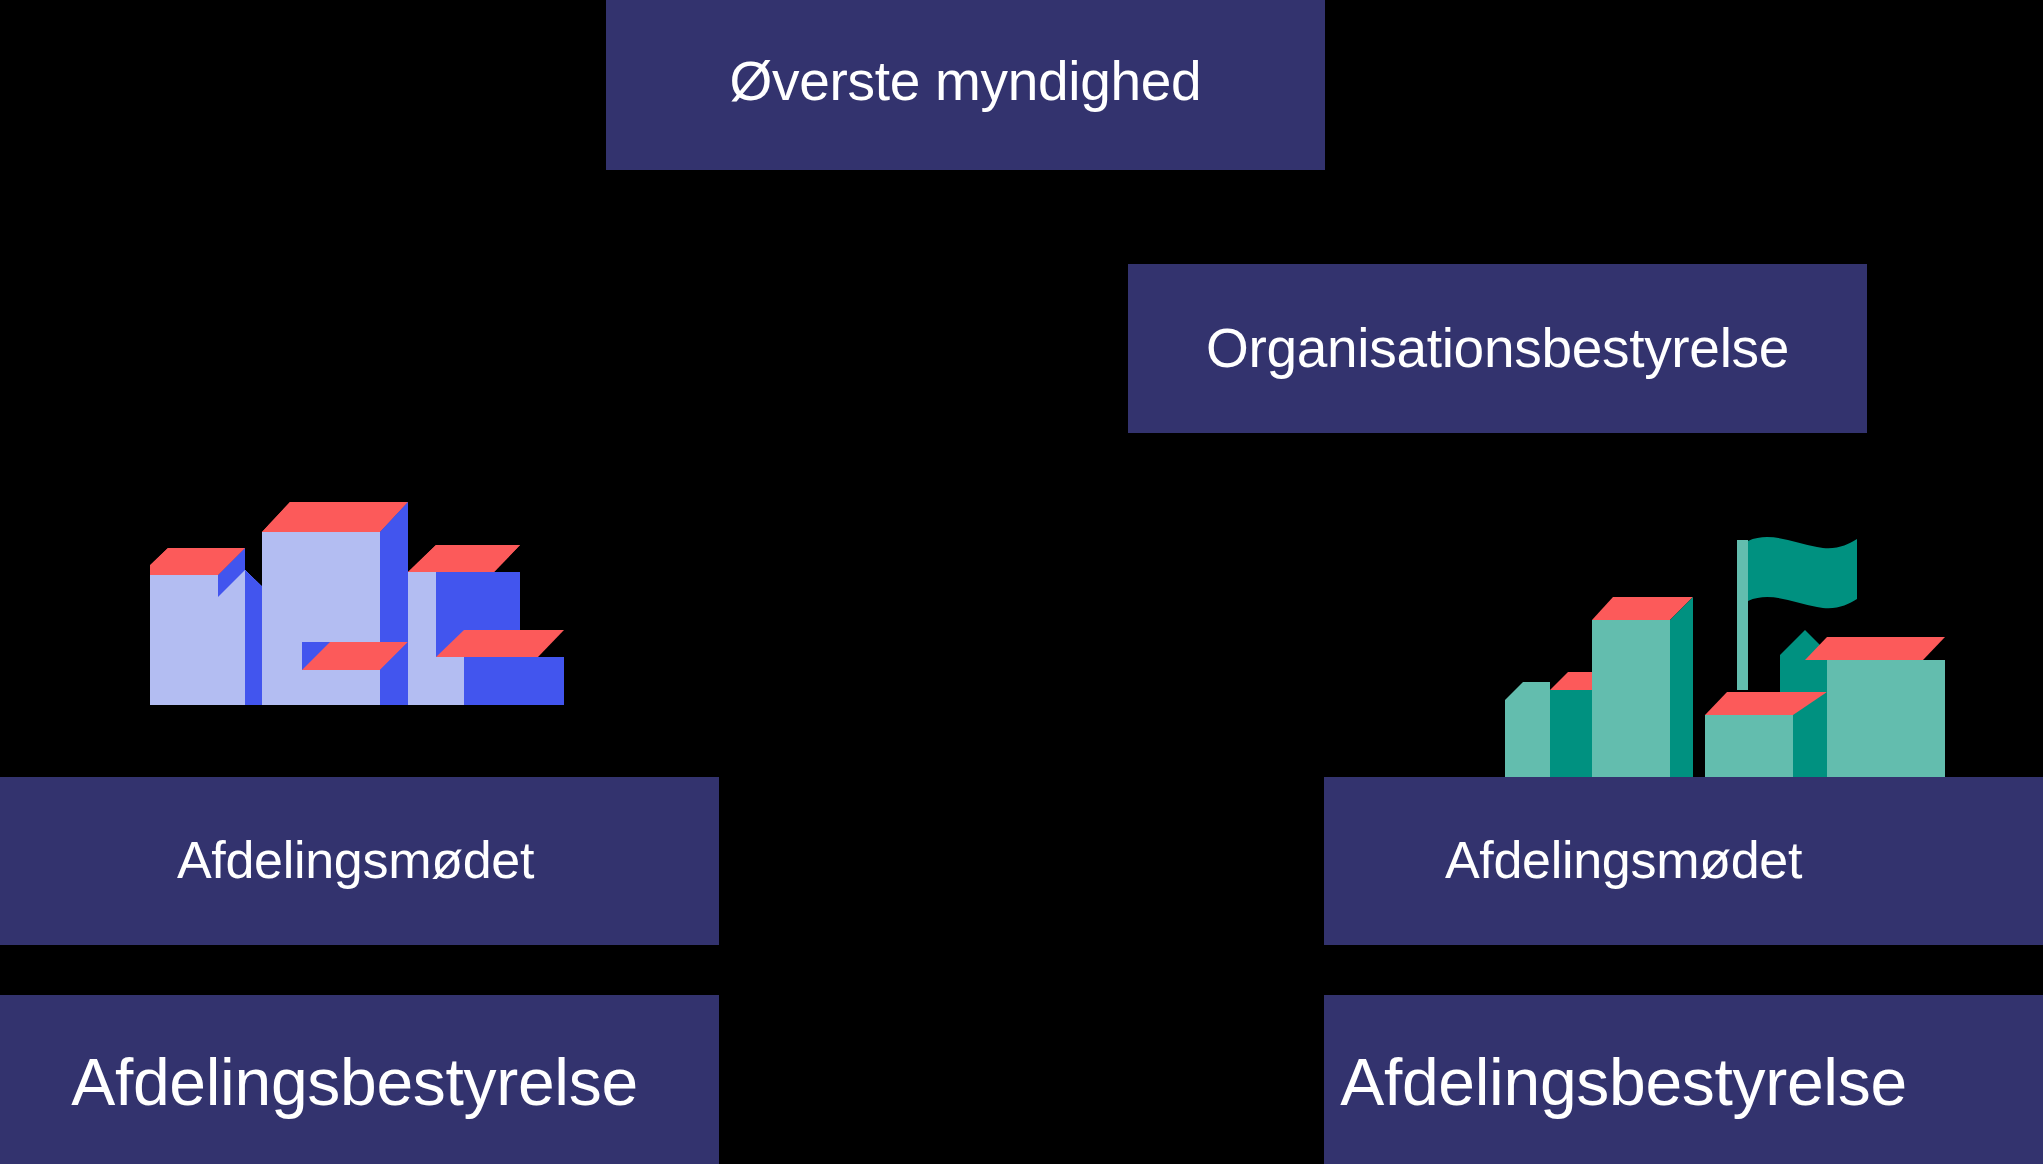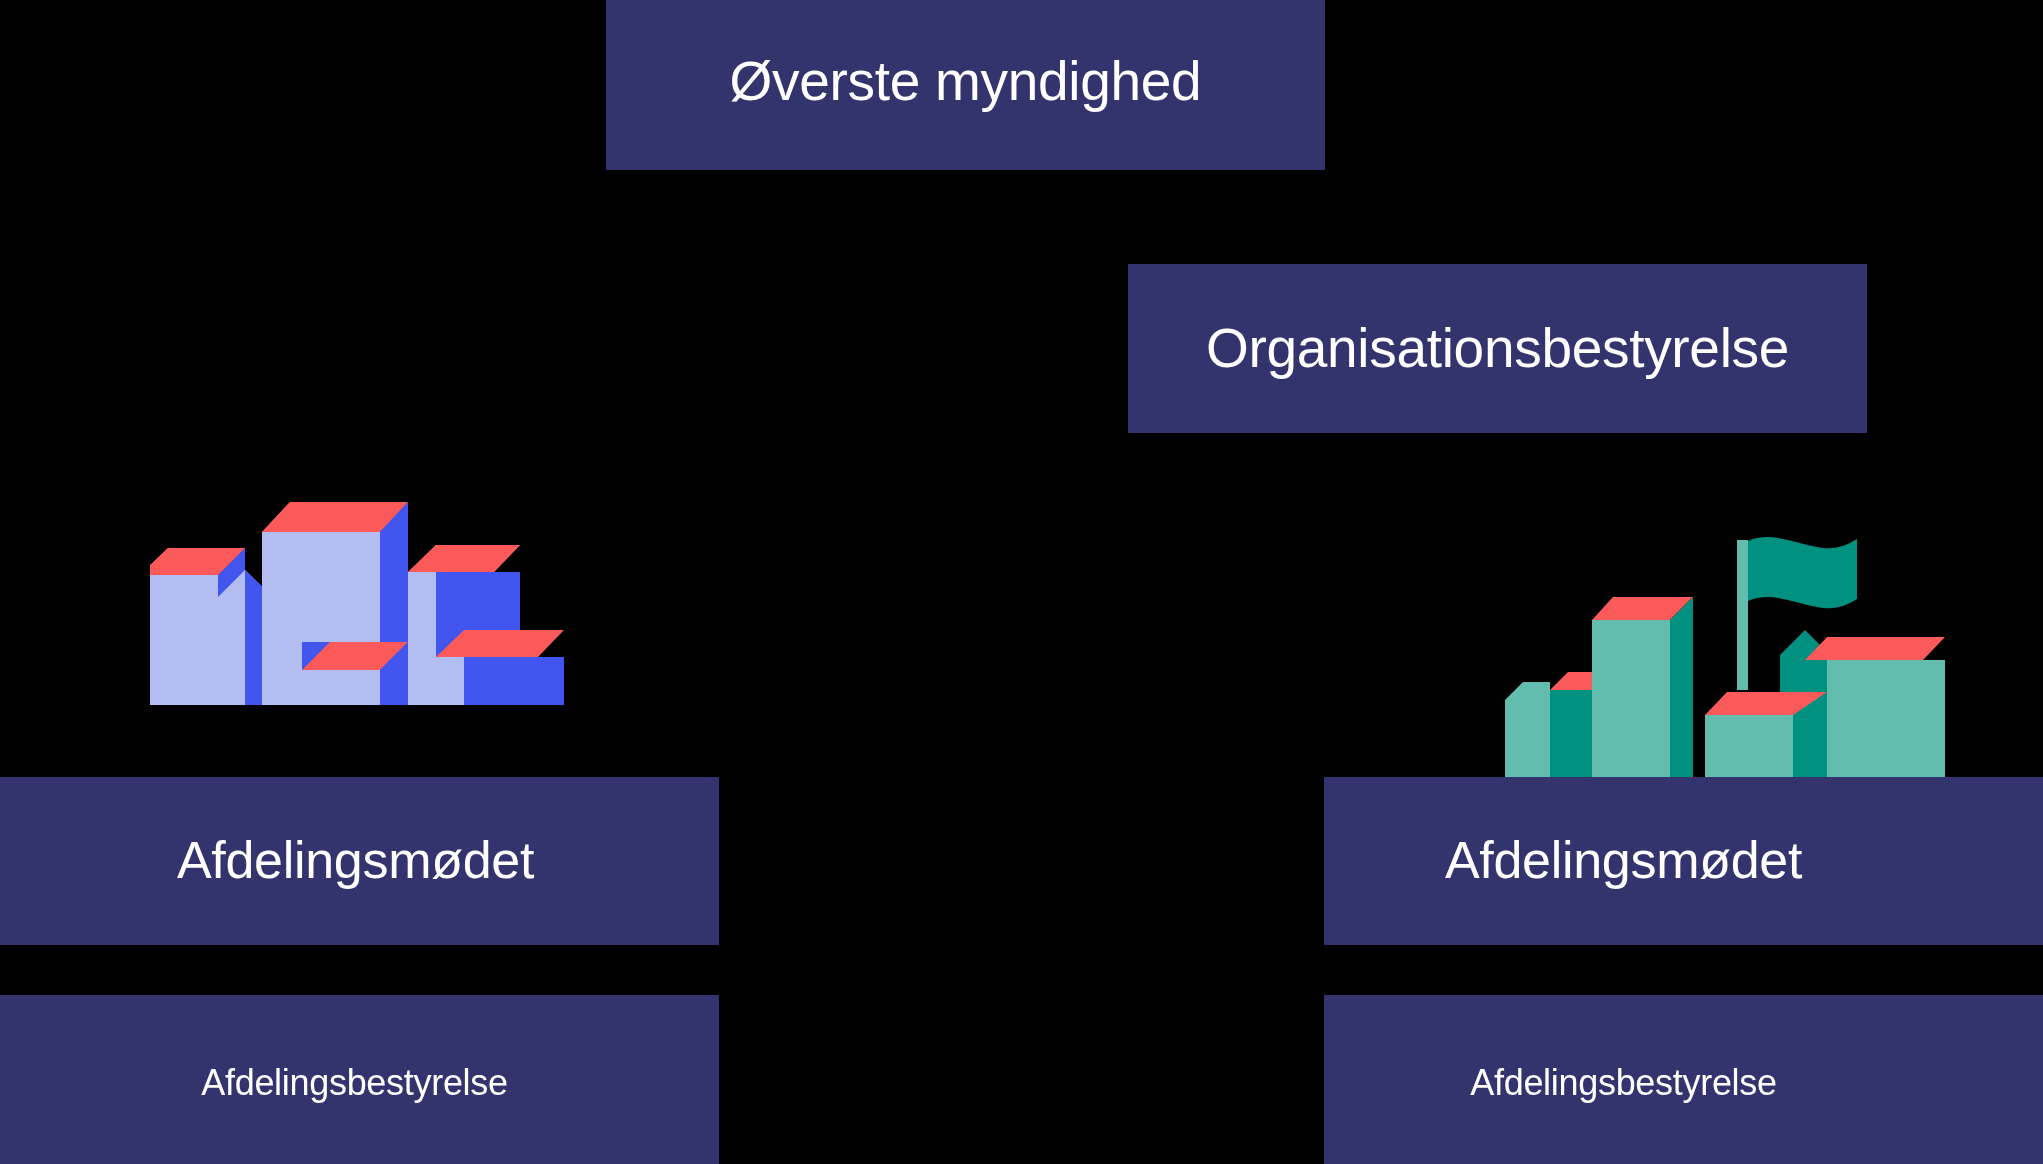--- a/index.html
+++ b/index.html
@@ -83,21 +83,21 @@
   }
   #node-dept-board-right {
     left: 1324px;
     top: 995px;
     width: 719px;
     height: 175px;
     justify-content: center;
     padding-right: 120px;
   }
   #node-dept-board-left .label,
-  #node-dept-board-right .label { font-size: 36px; }
+  #node-dept-board-right .label { font-size: 66px; }
 
   
   .illus {
     position: absolute;
   }
   #illus-blue-city {
     left: 150px;
     top: 480px;
     width: 420px;
     height: 305px;

